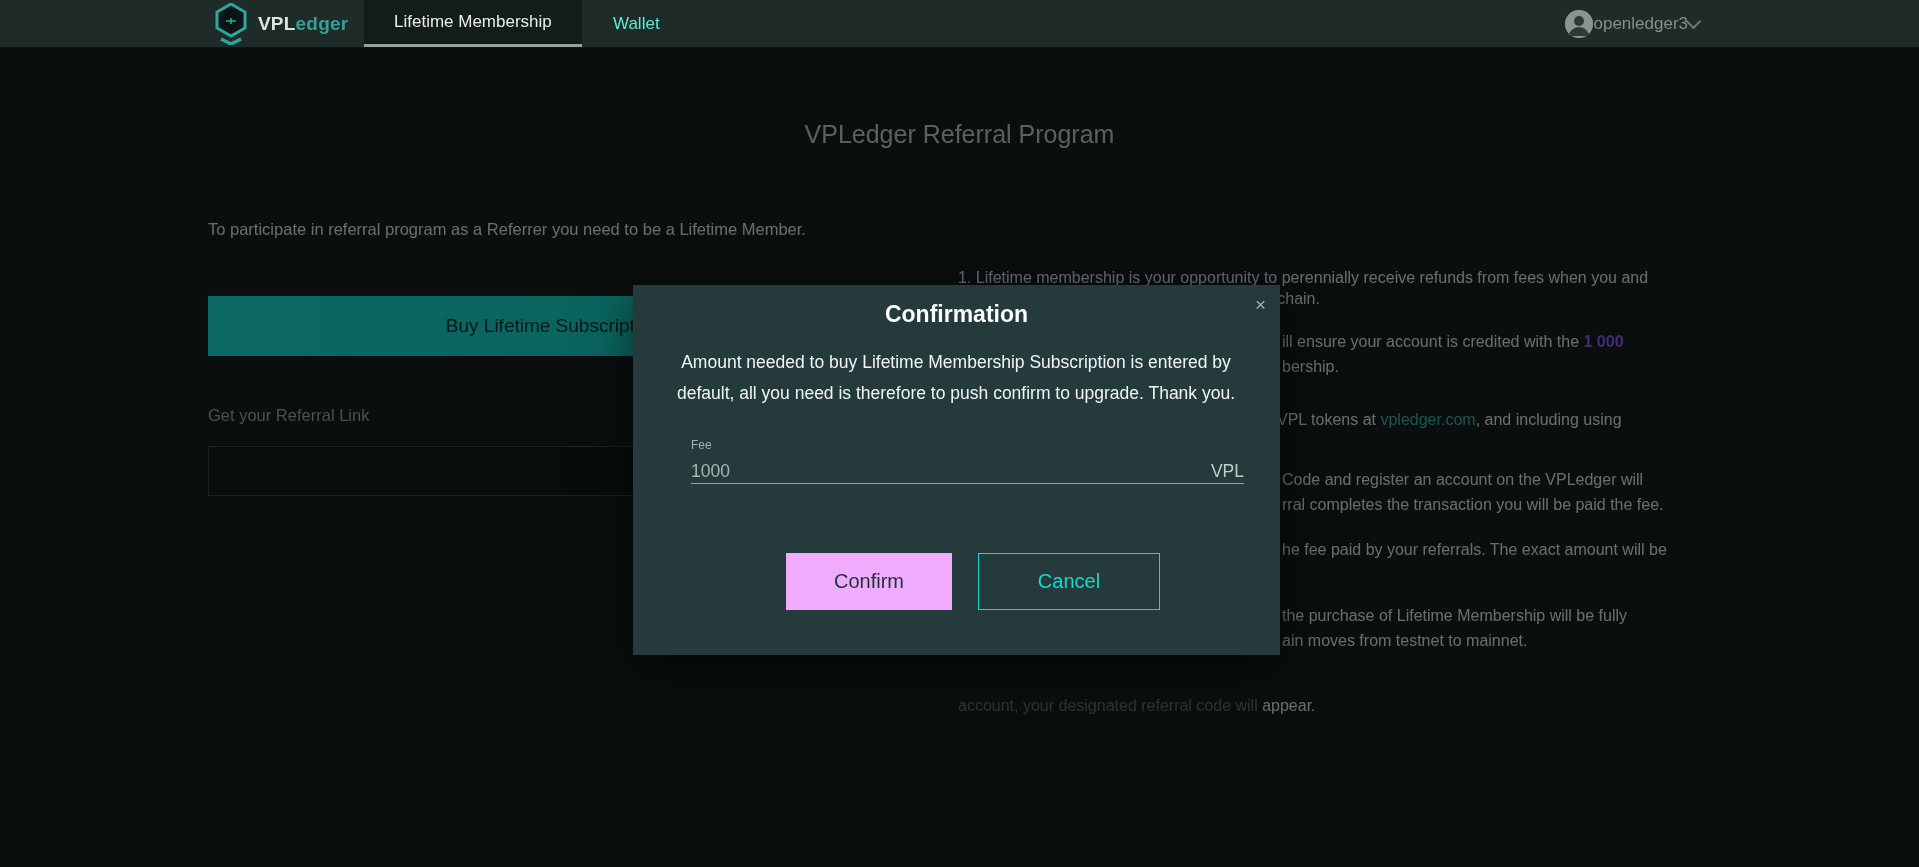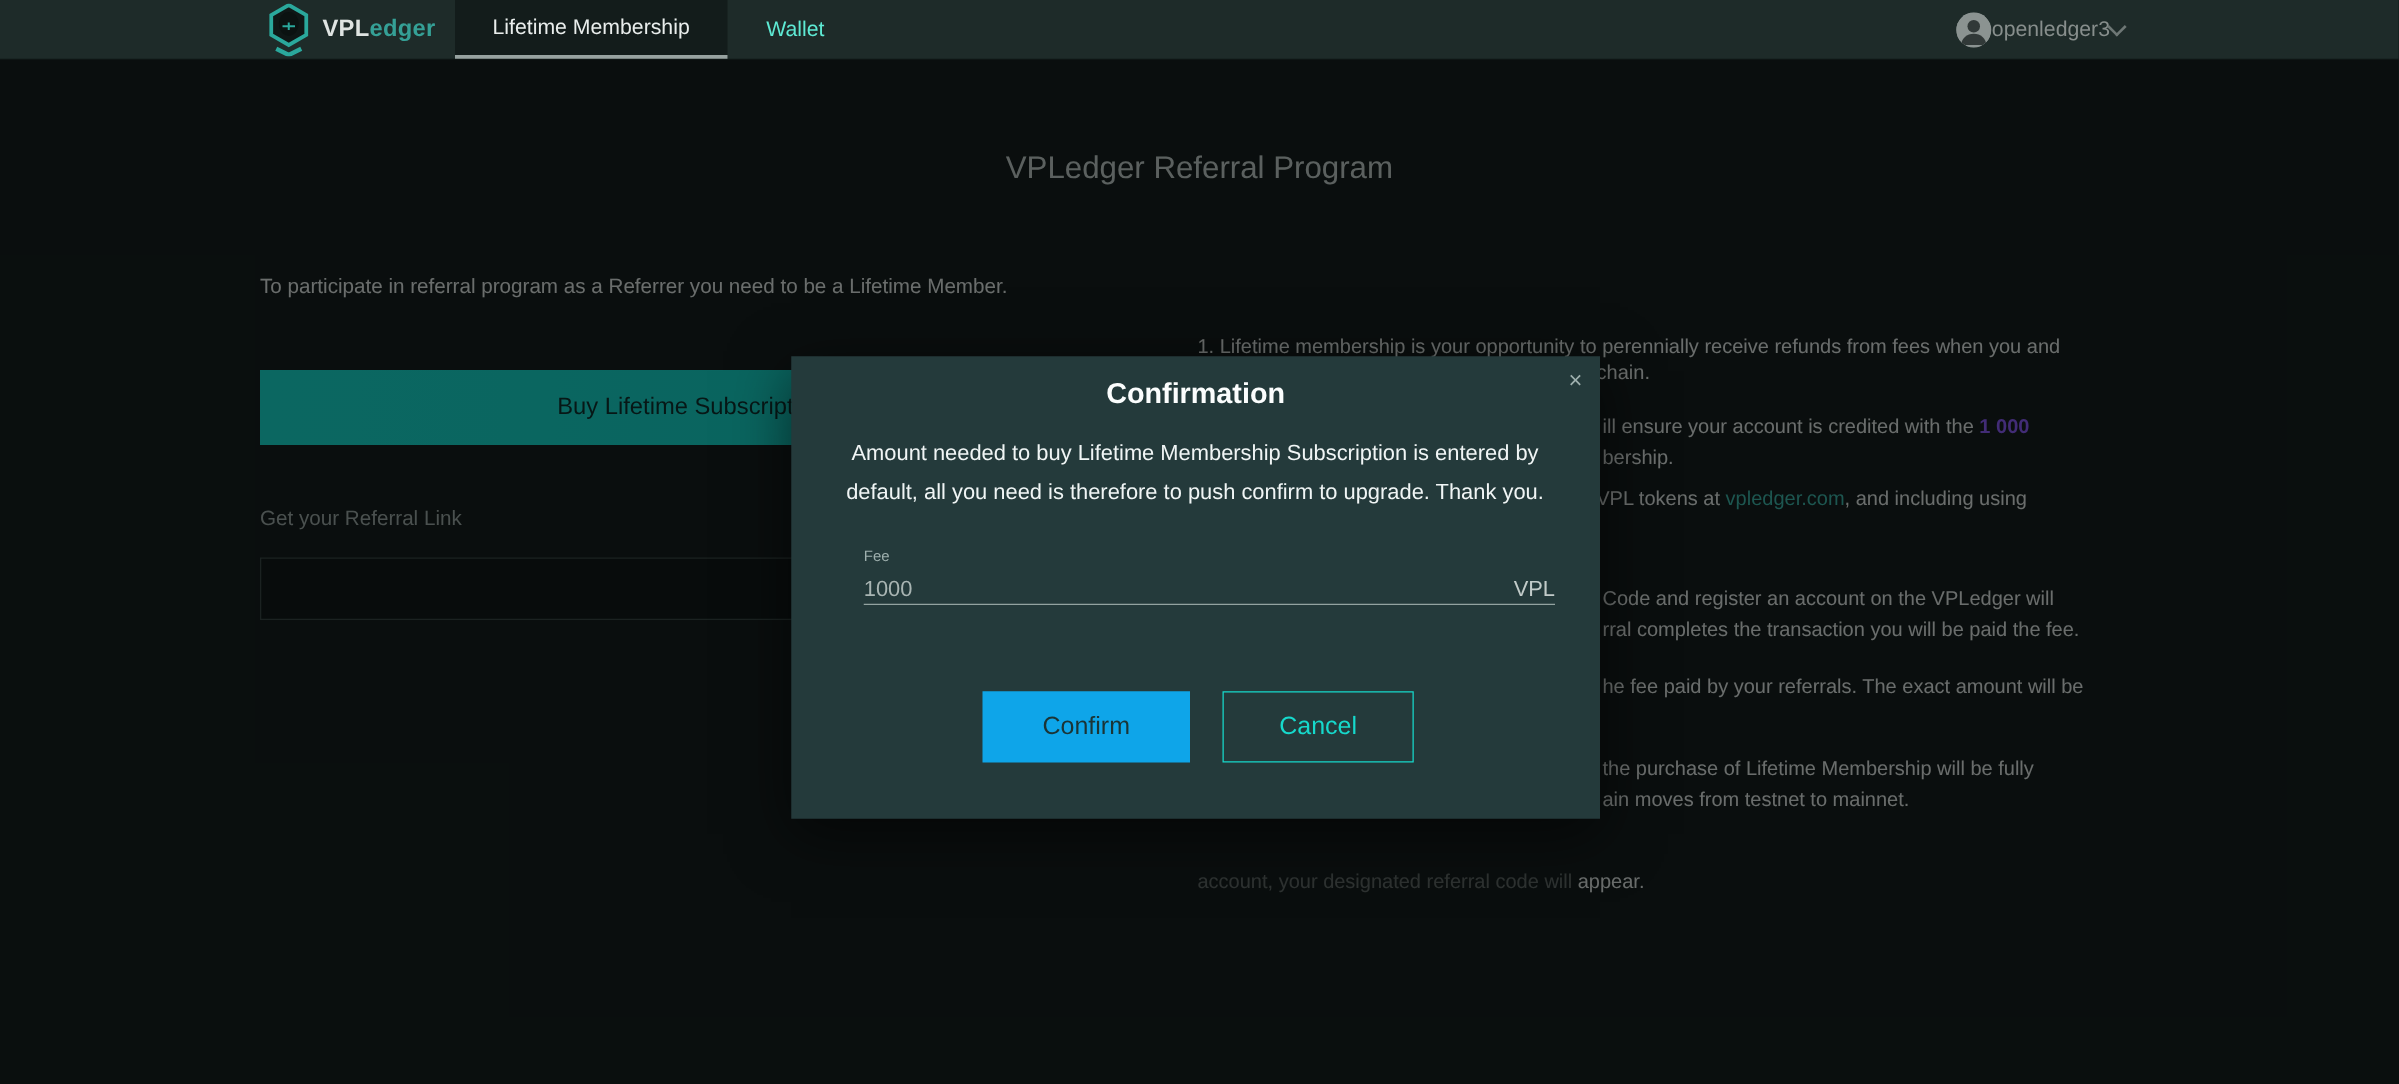--- a/index.html
+++ b/index.html
@@ -83,25 +83,25 @@
   .fee-group{position:absolute;left:58px;top:153px;width:553px;}
   .fee-label{font-size:12px;color:#9fb0ae;}
   .fee-row{
     display:flex;justify-content:space-between;align-items:baseline;
     margin-top:9px;padding-bottom:1px;border-bottom:1px solid #93a3a1;
   }
   .fee-value{font-size:17.5px;color:#a9b5b3;}
   .fee-cur{font-size:17.5px;color:#c2cbc9;}
   .btn-confirm{
     position:absolute;left:153px;top:268px;width:166px;height:57px;
-    background:#0ea5e9;border:none;color:#1b3435;font-size:20px;cursor:pointer;
+    background:#f0abfc;border:none;color:#1b3435;font-size:20px;cursor:pointer;
     font-family:"Liberation Sans",sans-serif;
   }
   .btn-cancel{
-    position:absolute;left:345px;top:268px;width:153px;height:57px;
+    position:absolute;left:345px;top:268px;width:182px;height:57px;
     background:transparent;border:1px solid #16d9cc;color:#16d9cc;
     font-size:20px;cursor:pointer;box-sizing:border-box;
     font-family:"Liberation Sans",sans-serif;
   }
 </style>
 </head>
 <body>
 
 <header class="nav">
   <div class="brand">
@@ -145,21 +145,21 @@
 
   <div class="ref-label">Get your Referral Link</div>
   <input class="ref-input" value="" style="">
 
   <div class="rline" style="left:958px;top:222px;">1. Lifetime membership is your opportunity to perennially receive refunds from fees when you and</div>
   <div class="rline" style="left:958px;top:243px;">your referrals make transactions on the blockchain.</div>
 
   <div class="rline" style="left:1282px;top:286px;"><span>ill ensure your account is credited with the </span><b>1 000</b></div>
   <div class="rline" style="left:1282px;top:311px;">bership.</div>
 
-  <div class="rline" style="left:1277px;top:344px;"><span>VPL tokens at </span><span class="rlink">vpledger.com</span><span>, and including using</span></div>
+  <div class="rline" style="left:1277px;top:364px;"><span>VPL tokens at </span><span class="rlink">vpledger.com</span><span>, and including using</span></div>
 
   <div class="rline" style="left:1282px;top:424px;">Code and register an account on the VPLedger will</div>
   <div class="rline" style="left:1282px;top:449px;">rral completes the transaction you will be paid the fee.</div>
 
   <div class="rline" style="left:1282px;top:494px;">he fee paid by your referrals. The exact amount will be</div>
 
   <div class="rline" style="left:1282px;top:560px;">the purchase of Lifetime Membership will be fully</div>
   <div class="rline" style="left:1282px;top:585px;">ain moves from testnet to mainnet.</div>
 
   <div class="rline" style="left:958px;top:650px;"><span class="extra-dim">account, your designated referral code will </span><span>appear.</span></div>

